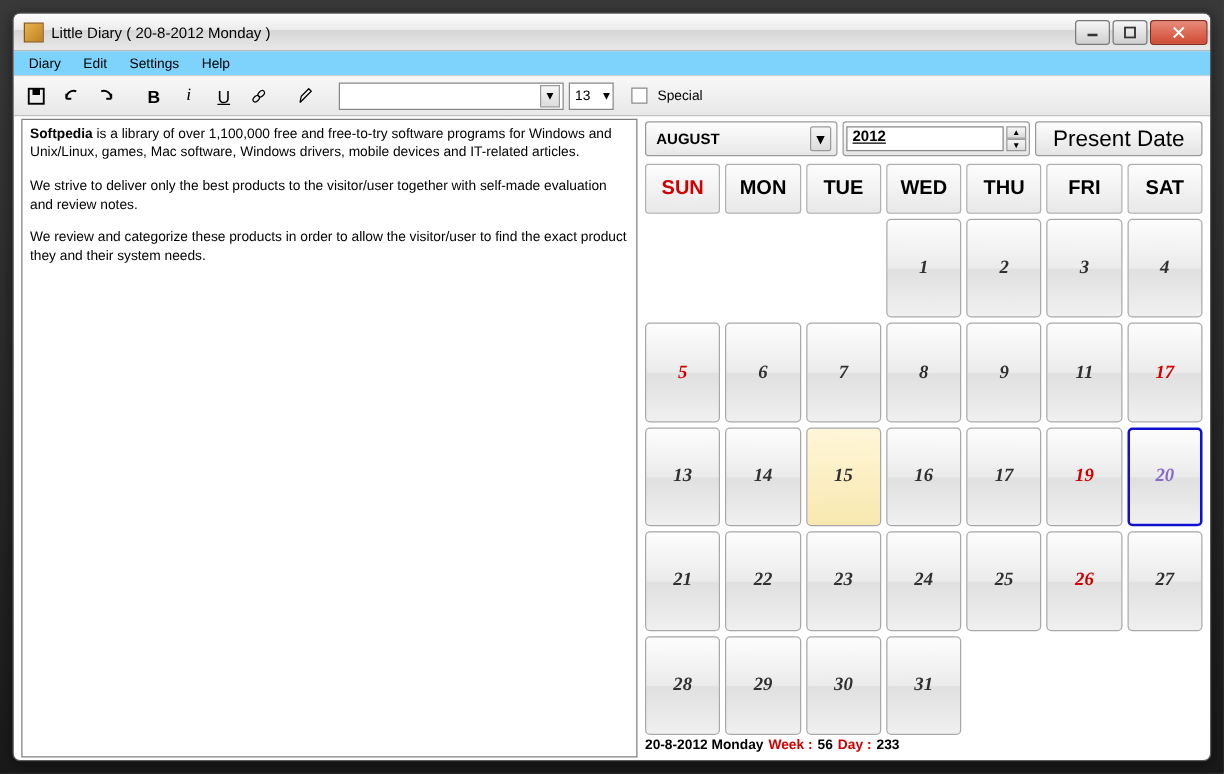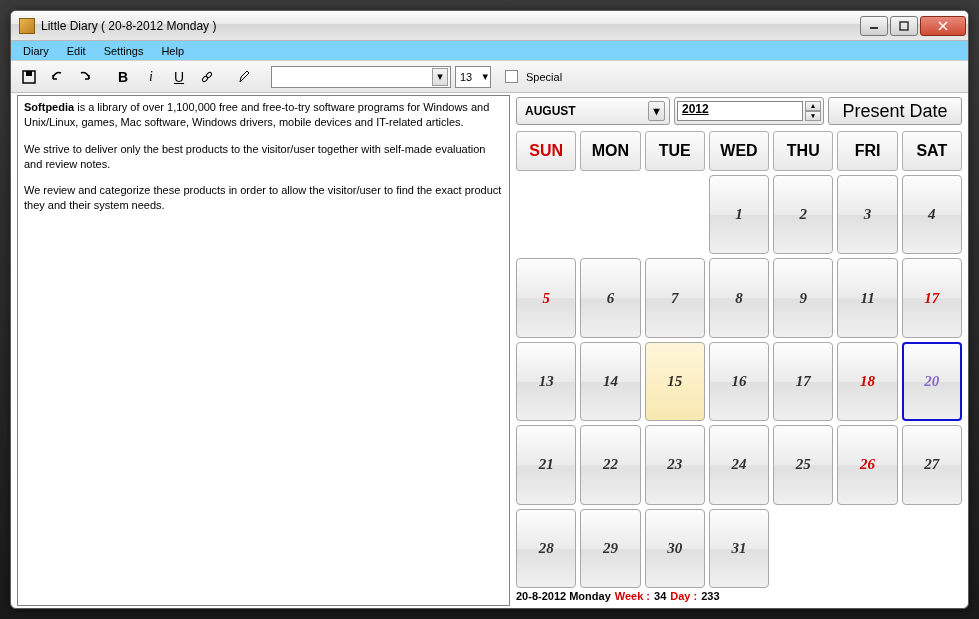--- a/index.html
+++ b/index.html
@@ -344,40 +344,40 @@
             <div class="day-cell">7</div>
             <div class="day-cell">8</div>
             <div class="day-cell">9</div>
             <div class="day-cell">11</div>
             <div class="day-cell sun">17</div>
             <div class="day-cell">13</div>
             <div class="day-cell">14</div>
             <div class="day-cell highlight">15</div>
             <div class="day-cell">16</div>
             <div class="day-cell">17</div>
-            <div class="day-cell sun">18</div>
+            <div class="day-cell sun">19</div>
             <div class="day-cell selected">20</div>
             <div class="day-cell">21</div>
             <div class="day-cell">22</div>
             <div class="day-cell">23</div>
             <div class="day-cell">24</div>
             <div class="day-cell">25</div>
             <div class="day-cell sun">26</div>
             <div class="day-cell">27</div>
             <div class="day-cell">28</div>
             <div class="day-cell">29</div>
             <div class="day-cell">30</div>
             <div class="day-cell">31</div>
             <div class="day-cell empty"></div>
           </div>
 
       <div class="cal-footer">
         <span>20-8-2012 Monday</span>
         <span class="red">Week :</span>
-        <span>34</span>
+        <span>56</span>
         <span class="red">Day :</span>
         <span>233</span>
       </div>
     </div>
   </div>
 
 </div>
 </div>
 
 </body></html>

